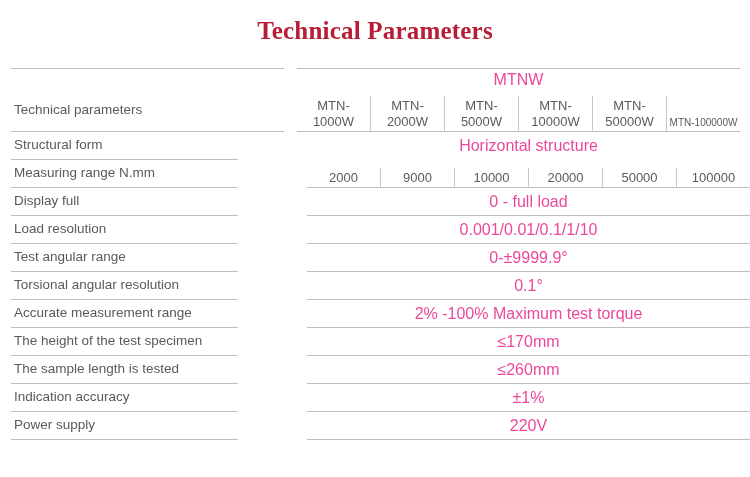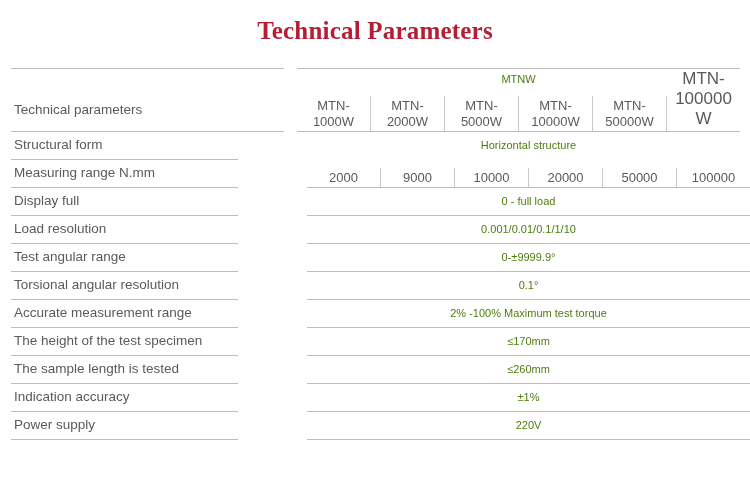--- a/index.html
+++ b/index.html
@@ -73,27 +73,27 @@
     width: 13px;
     flex: 0 0 13px;
   }
 
   
   .rcell {
     box-sizing: border-box;
     width: 443px;
     flex: 0 0 443px;
     border-bottom: 1px solid #bdbdbd;
-    font-size: 11px;
+    font-size: 16px;
     line-height: 1.2;
     display: flex;
     align-items: center;
     justify-content: center;
     text-align: center;
-    color: #4d7c0f;
+    color: #ec4899;
   }
   .rcell.topline {
     border-top: 1px solid #bdbdbd;
   }
   .rcell.noline {
     border-bottom: none;
   }
 
   
   .rsplit {
@@ -116,21 +116,21 @@
     line-height: 1.18;
     color: #5a5a5a;
     border-right: 1px solid #c8c8c8;
     padding: 2px 1px;
     word-break: break-word;
   }
   .mcell:last-child {
     border-right: none;
   }
   .mcell.wide {
-    font-size: 17px;
+    font-size: 10px;
     margin-top: 10px;
   }
 
   
   .h-title   { height: 22px; }
   .h-models  { height: 42px; }
   .h-std     { height: 28px; gap: 28px; }
 </style>
 </head>
 <body>

